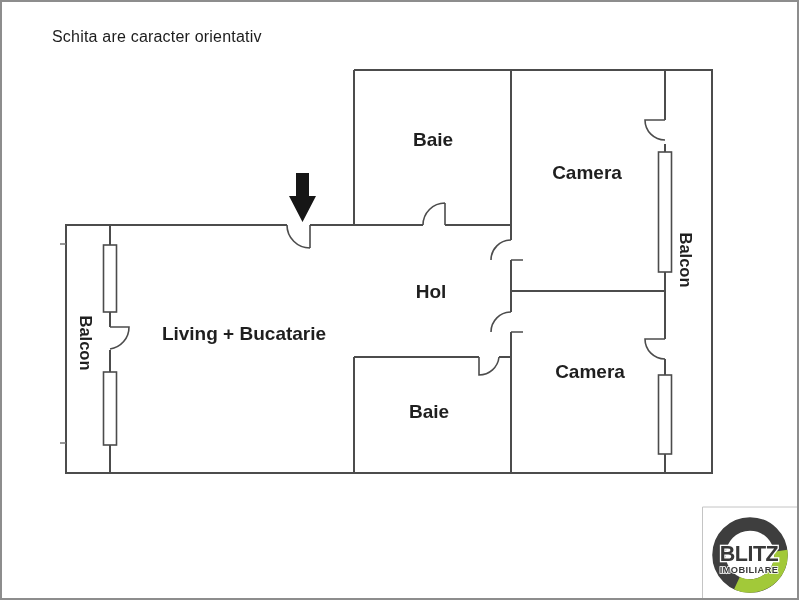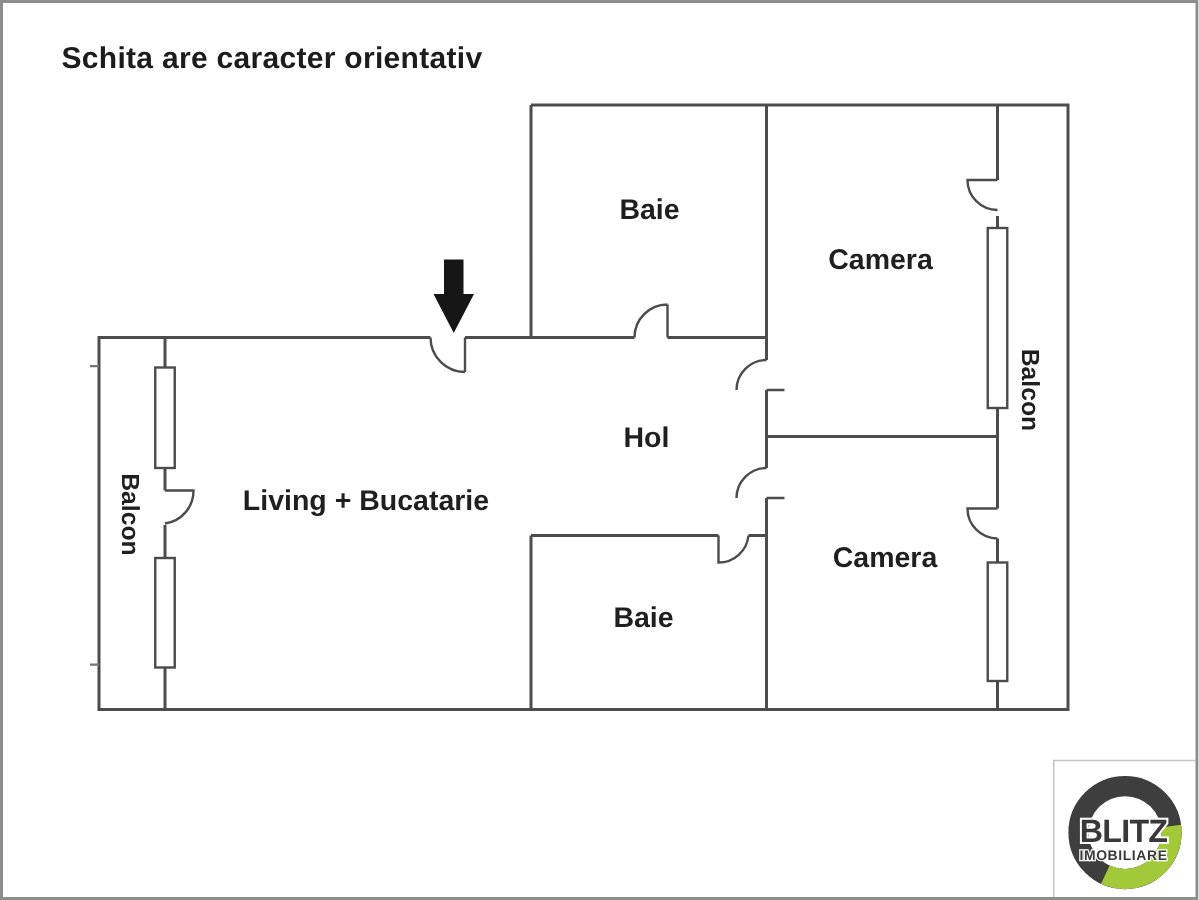--- a/index.html
+++ b/index.html
@@ -7,23 +7,23 @@
     position:relative;
     width:799px;height:600px;
     box-sizing:border-box;
     background:#ffffff;
     border:2px solid #8d8d8d;
     overflow:hidden;
     font-family:"Liberation Sans", sans-serif;
   }
   #disclaimer{
     position:absolute;
-    left:39px;top:26px;
-    font-size:20px;
-    font-weight:700;
+    left:50px;top:26px;
+    font-size:16px;
+    font-weight:400;
     letter-spacing:.2px;
     color:#1c1c1c;
     white-space:nowrap;
   }
   svg{position:absolute;left:0;top:0;}
   .wall{fill:none;stroke:#4c4c4c;stroke-width:2;stroke-linecap:butt;}
   .tick{fill:none;stroke:#777777;stroke-width:1.5;}
   .win{fill:#ffffff;stroke:#4c4c4c;stroke-width:1.6;}
   .door{fill:none;stroke:#4c4c4c;stroke-width:1.6;}
   .room-label{

